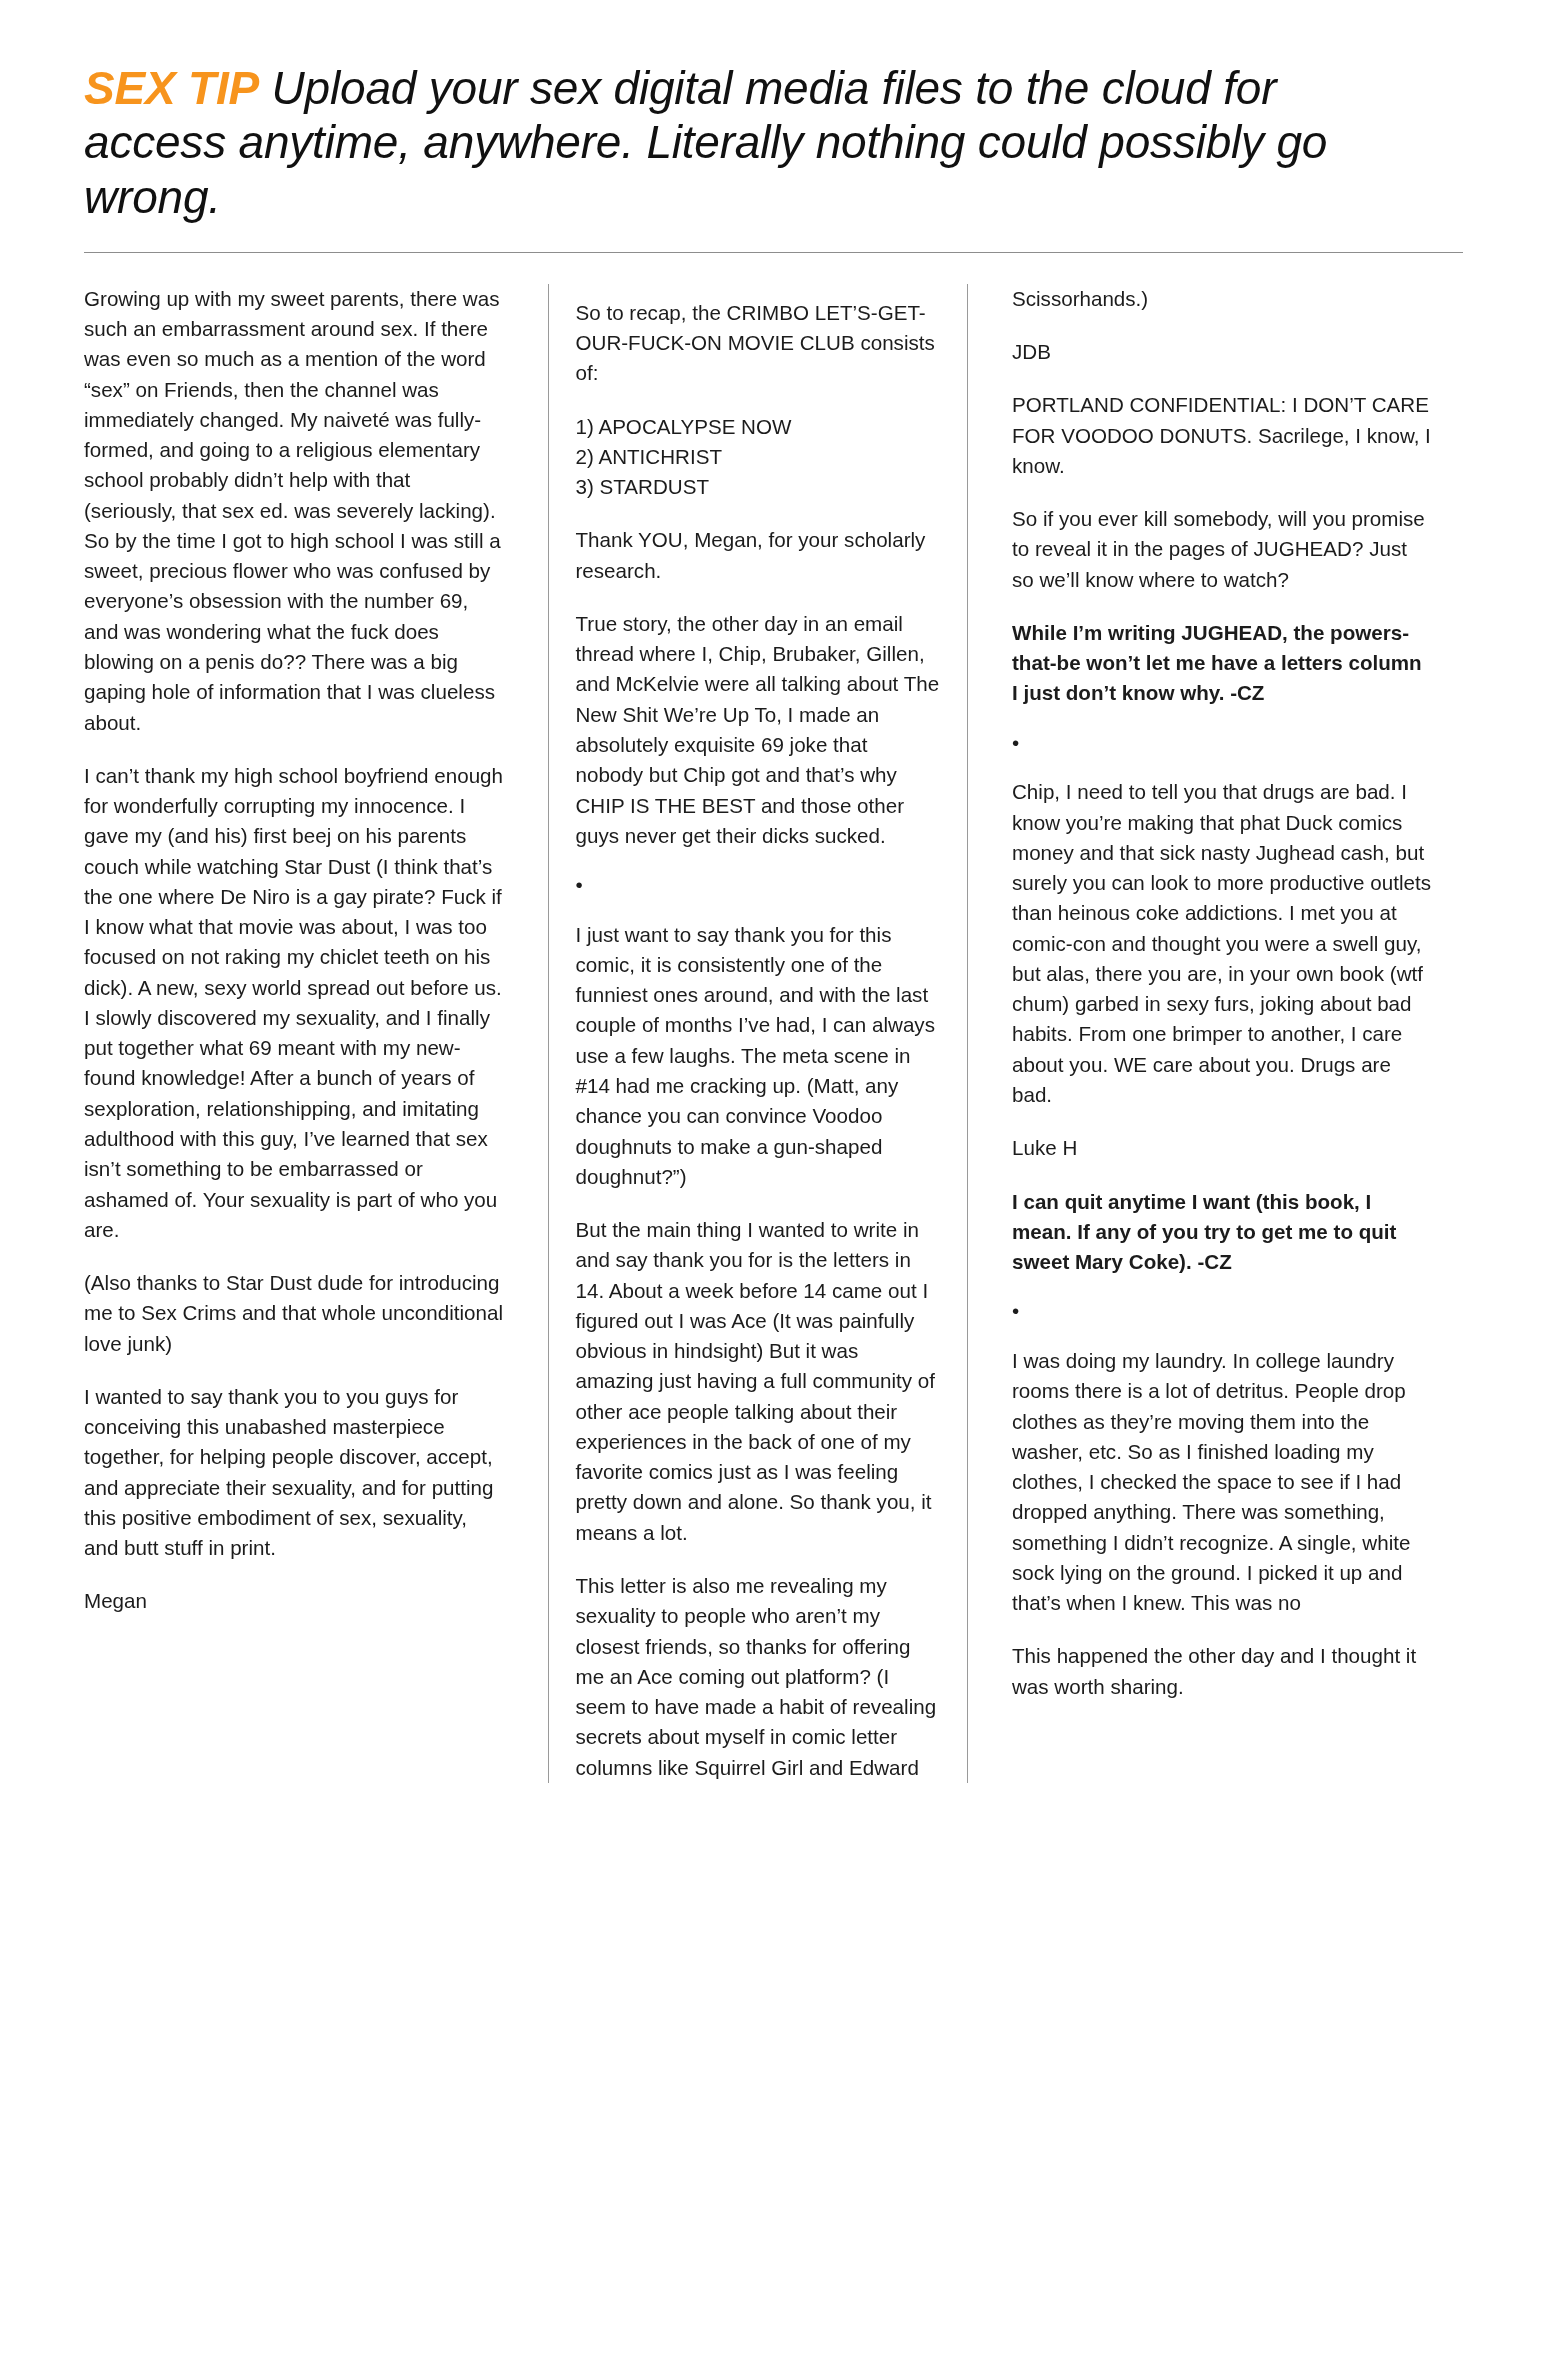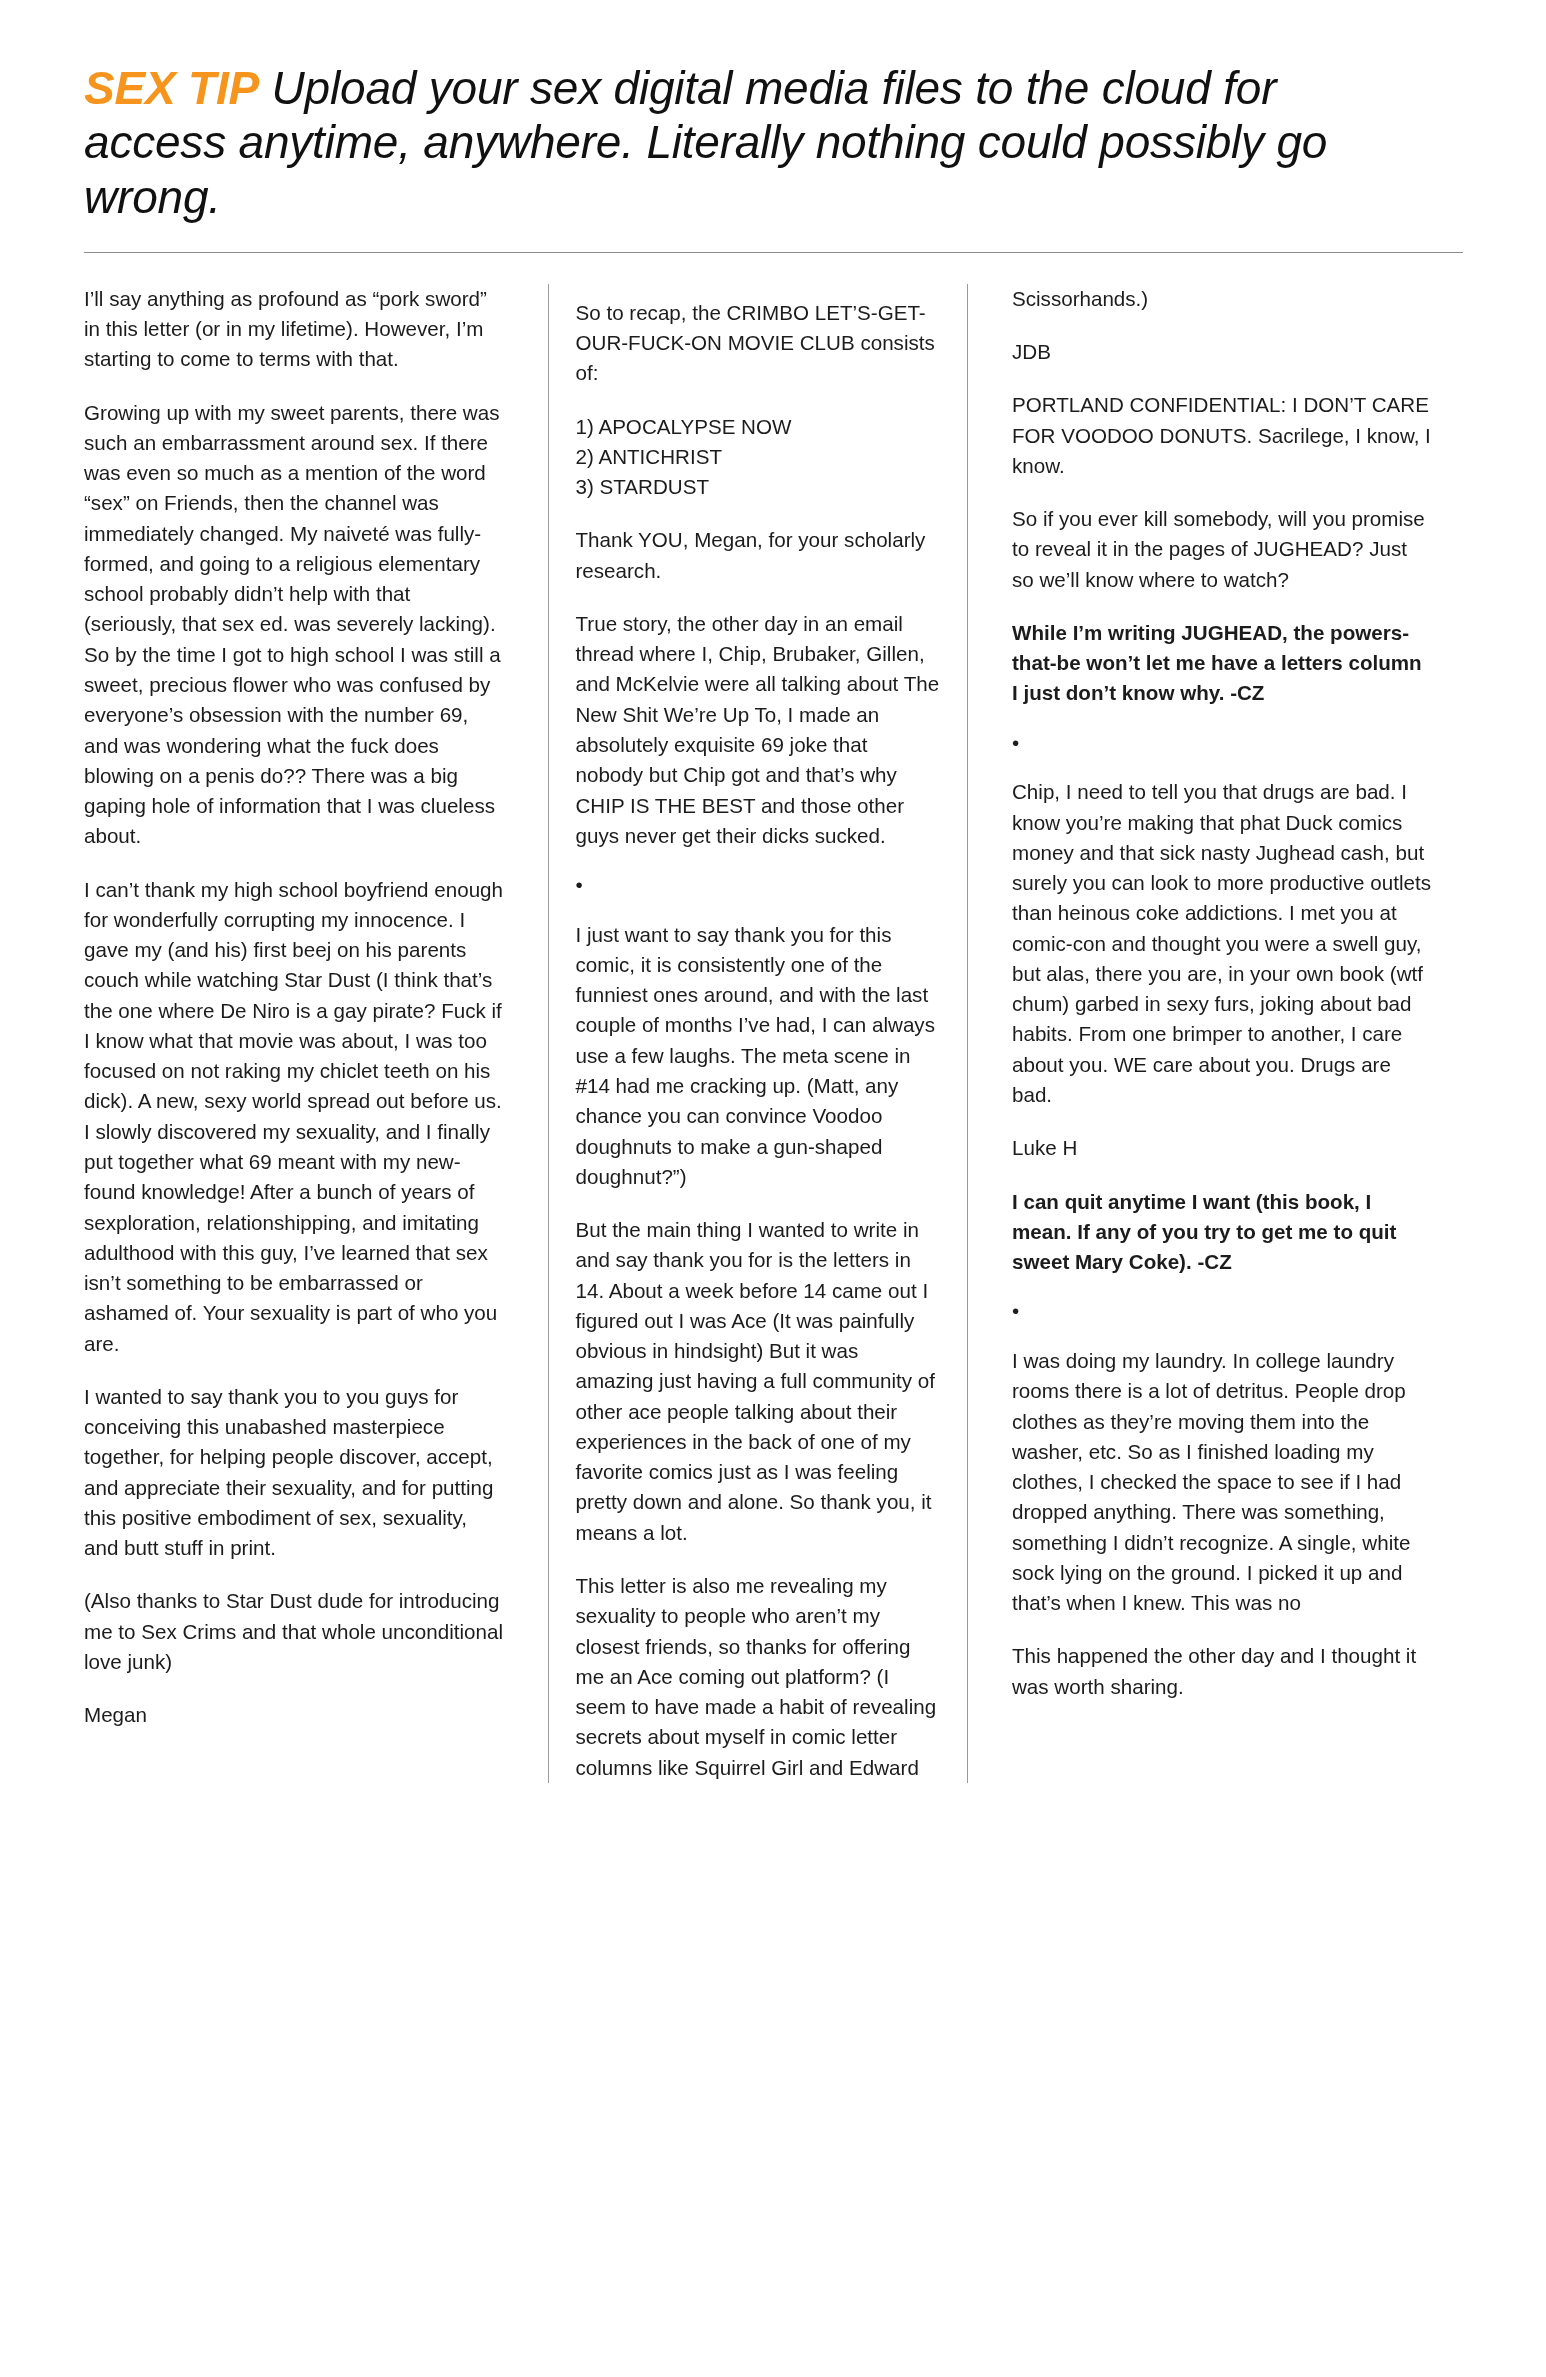--- a/index.html
+++ b/index.html
@@ -94,25 +94,24 @@
 
   <h1 class="sextip">
     <span class="kicker">SEX TIP</span>
     <span class="body">Upload your sex digital media files to the cloud for access anytime, anywhere. Literally nothing could possibly go wrong.</span>
   </h1>
 
   <hr class="rule">
 
   <div class="columns">
     <div class="col left">
-        <p>I’ll say anything as profound as “pork sword” in this letter (or in my lifetime). However, I’m starting to come to terms with that.</p>
         <p>Growing up with my sweet parents, there was such an embarrassment around sex. If there was even so much as a mention of the word “sex” on Friends, then the channel was immediately changed. My naiveté was fully-formed, and going to a religious elementary school probably didn’t help with that (seriously, that sex ed. was severely lacking). So by the time I got to high school I was still a sweet, precious flower who was confused by everyone’s obsession with the number 69, and was wondering what the fuck does blowing on a penis do?? There was a big gaping hole of information that I was clueless about.</p>
         <p>I can’t thank my high school boyfriend enough for wonderfully corrupting my innocence. I gave my (and his) first beej on his parents couch while watching Star Dust (I think that’s the one where De Niro is a gay pirate? Fuck if I know what that movie was about, I was too focused on not raking my chiclet teeth on his dick). A new, sexy world spread out before us. I slowly discovered my sexuality, and I finally put together what 69 meant with my new-found knowledge! After a bunch of years of sexploration, relationshipping, and imitating adulthood with this guy, I’ve learned that sex isn’t something to be embarrassed or ashamed of. Your sexuality is part of who you are.</p>
+        <p>(Also thanks to Star Dust dude for introducing me to Sex Crims and that whole unconditional love junk)</p>
         <p>I wanted to say thank you to you guys for conceiving this unabashed masterpiece together, for helping people discover, accept, and appreciate their sexuality, and for putting this positive embodiment of sex, sexuality, and butt stuff in print.</p>
-        <p>(Also thanks to Star Dust dude for introducing me to Sex Crims and that whole unconditional love junk)</p>
         <p>Megan</p>
       </div>
     <div class="col mid">
         <p class="bold">So to recap, the CRIMBO LET’S-GET-OUR-FUCK-ON MOVIE CLUB consists of:</p>
         <p class="bold nowrap-block">1) APOCALYPSE NOW
 2) ANTICHRIST
 3) STARDUST</p>
         <p class="bold">Thank YOU, Megan, for your scholarly research.</p>
         <p class="bold">True story, the other day in an email thread where I, Chip, Brubaker, Gillen, and McKelvie were all talking about The New Shit We’re Up To, I made an absolutely exquisite 69 joke that nobody but Chip got and that’s why CHIP IS THE BEST and those other guys never get their dicks sucked.</p>
         <p class="bullet">•</p>

